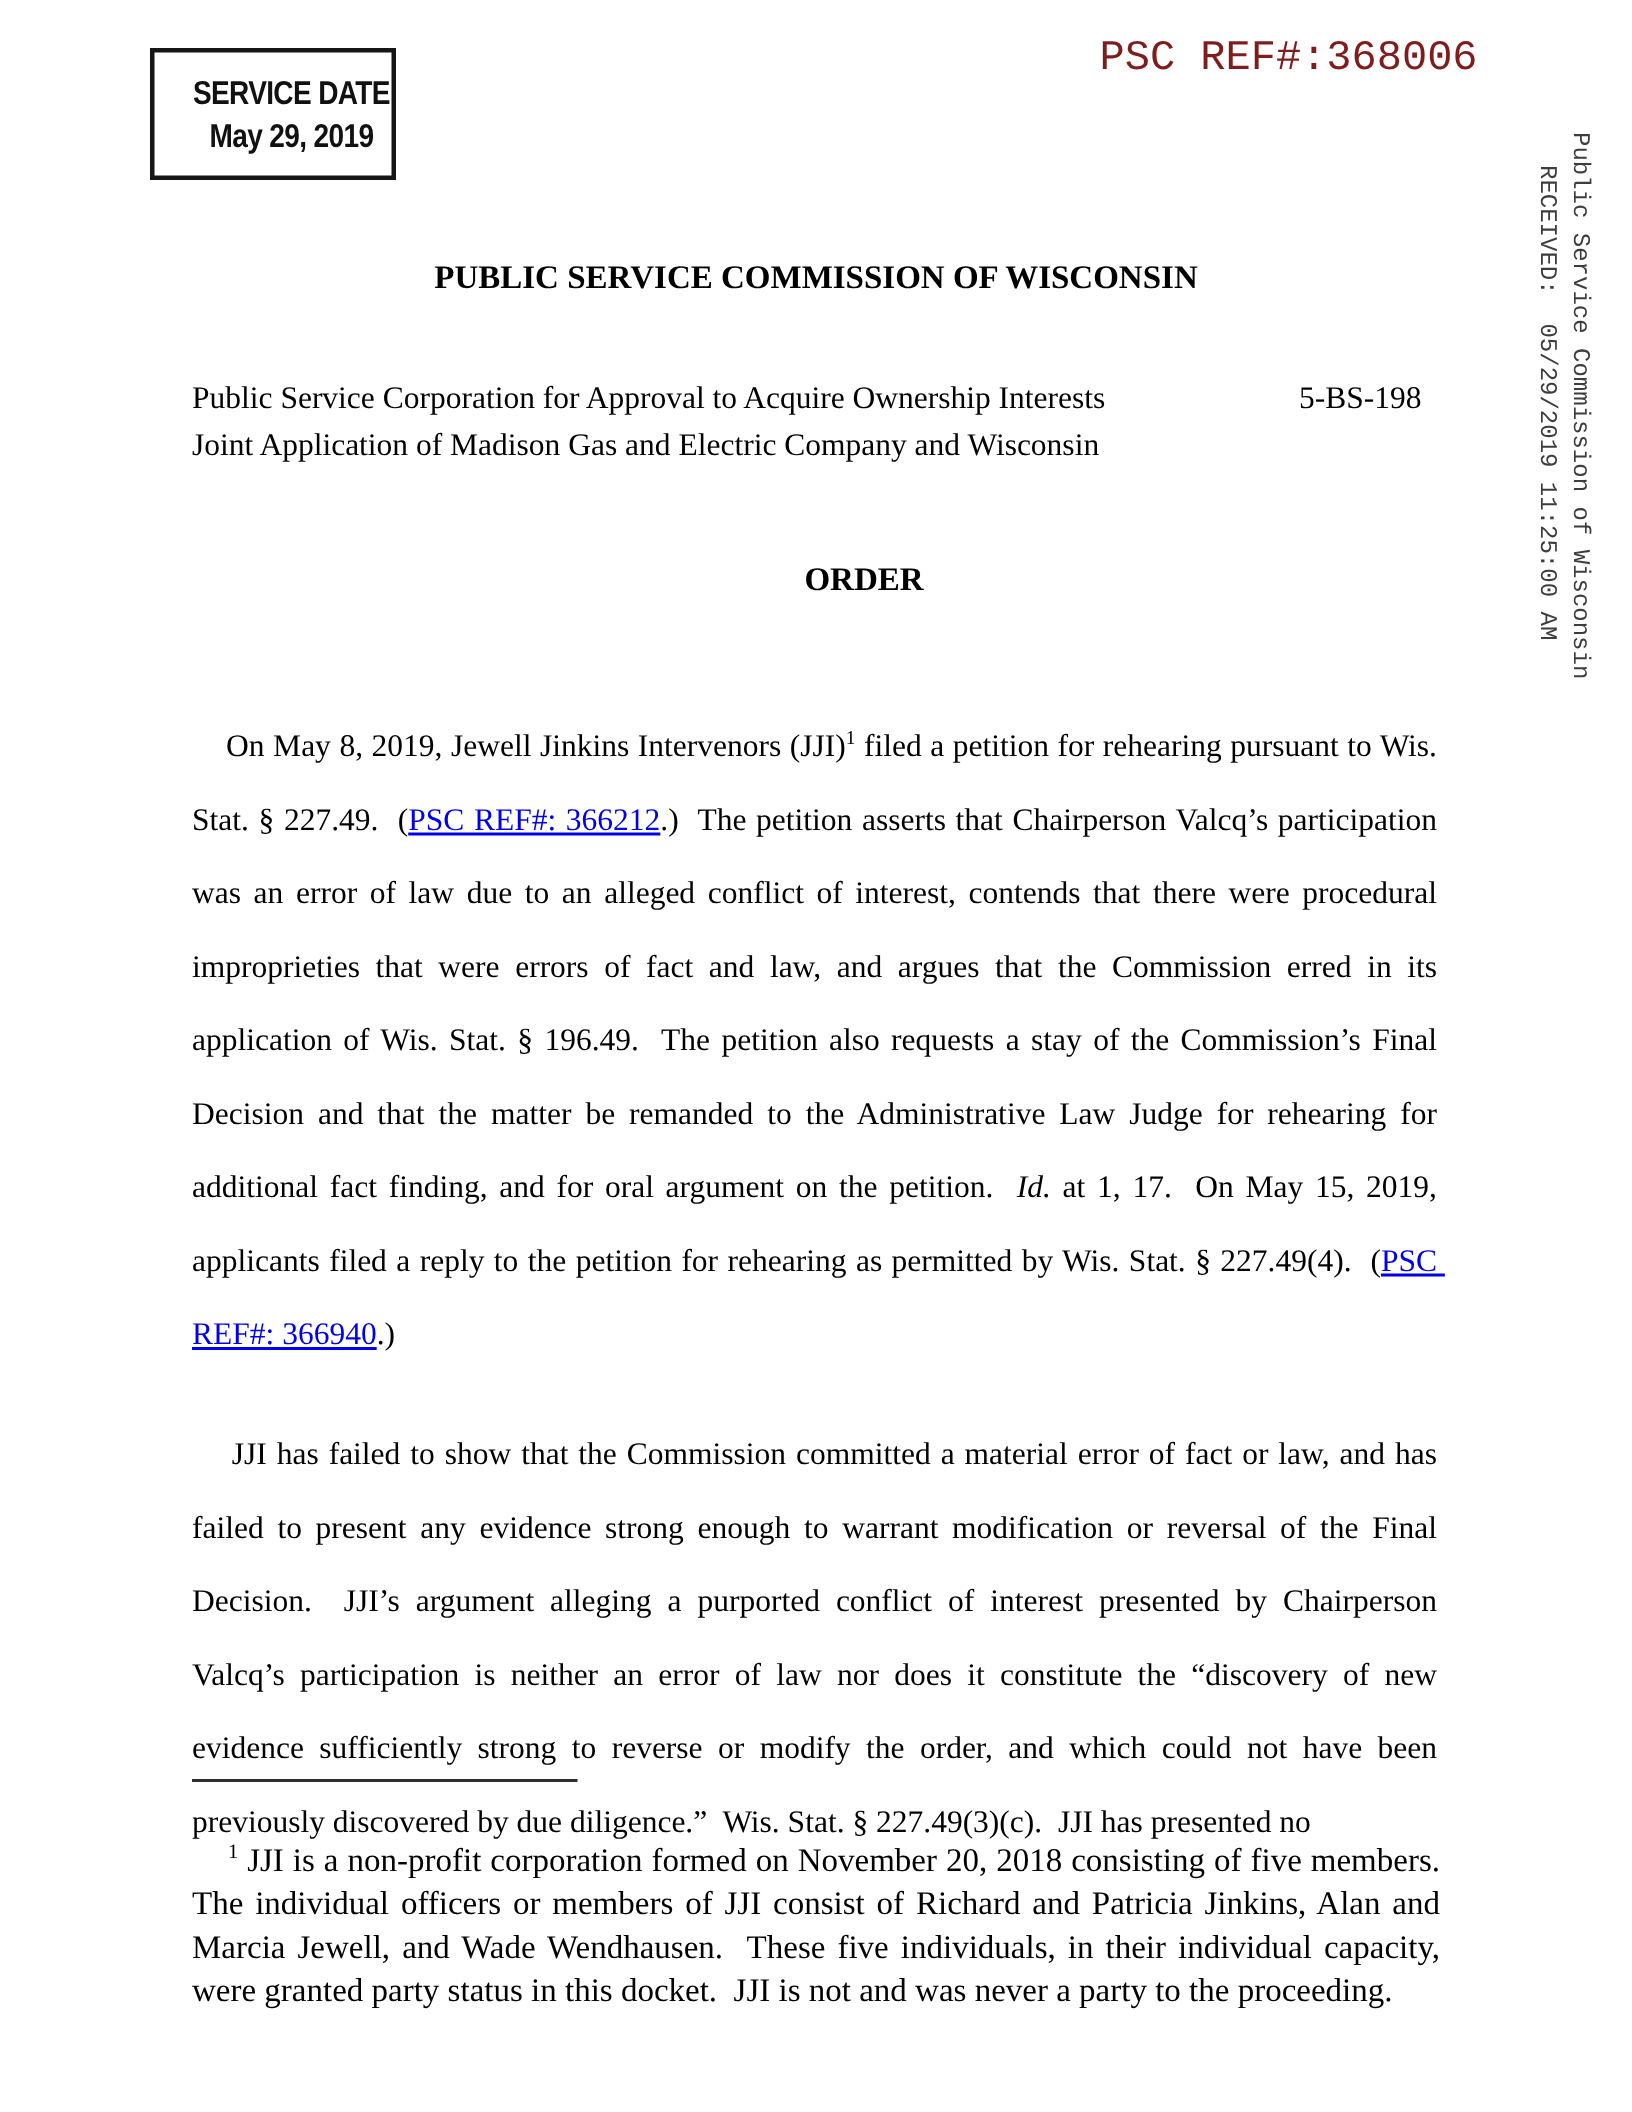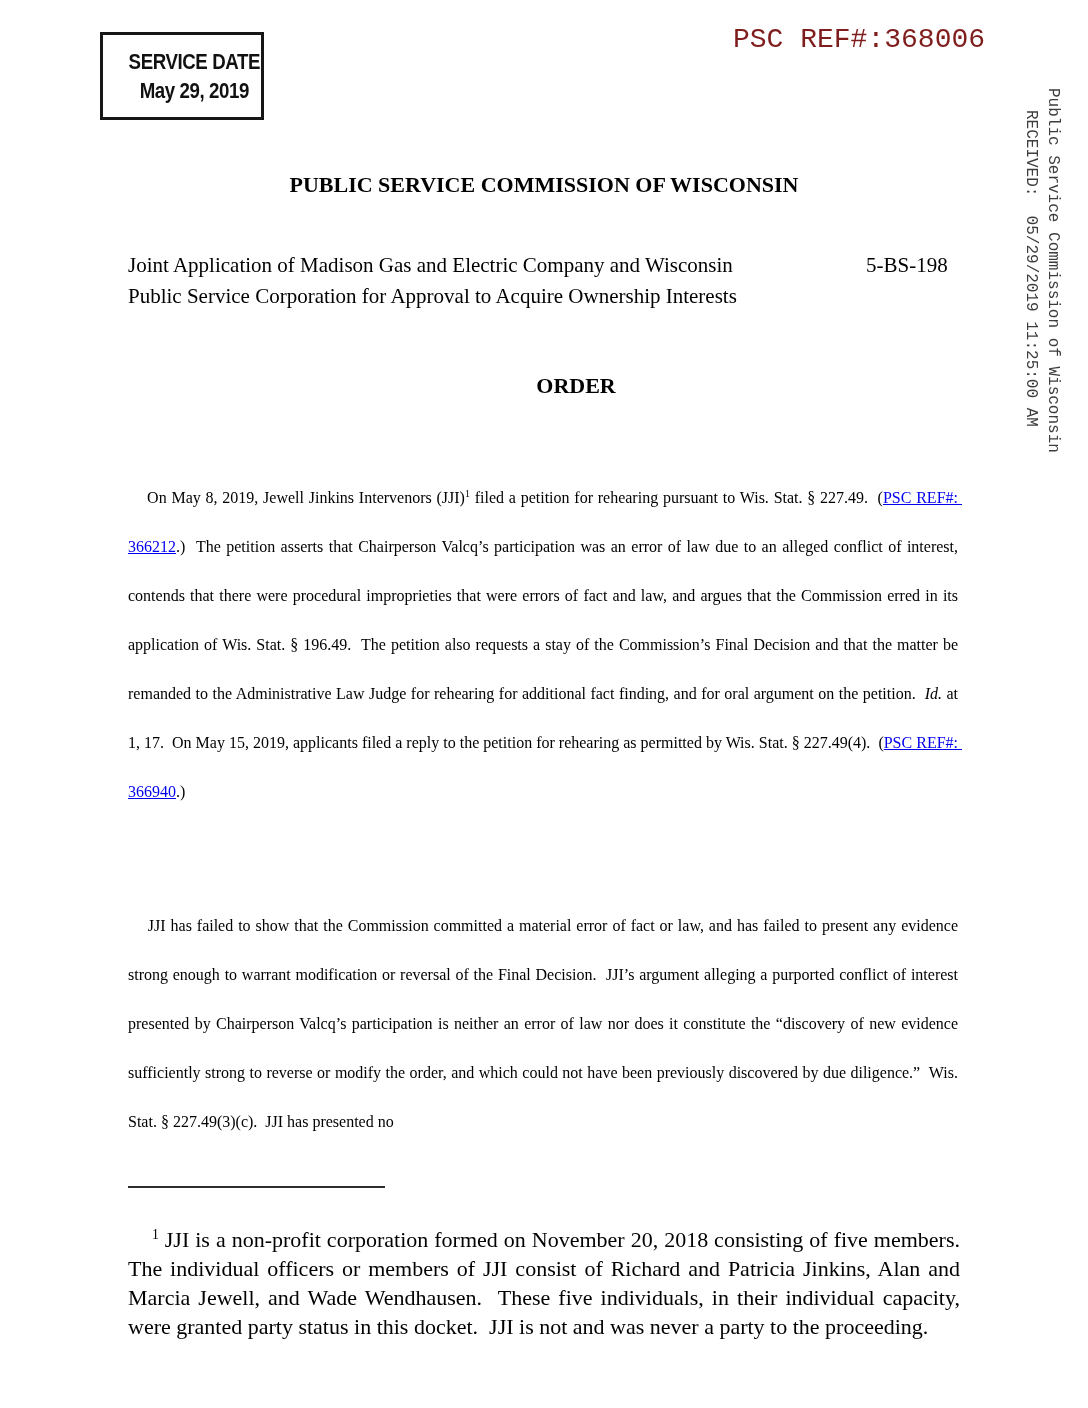--- a/index.html
+++ b/index.html
@@ -91,28 +91,28 @@
     text-align: center;
     font-weight: bold;
     font-size: 22px;
     margin-left: 32px;
   }
 
   .body-para {
     position: absolute;
     left: 128px;
     width: 830px;
-    font-size: 16px;
+    font-size: 21px;
     line-height: 49px;
     text-align: justify;
     text-indent: 64px;
     white-space: pre-wrap;
   }
   #para1 { top: 424px; }
-  #para2 { top: 852px; }
+  #para2 { top: 896px; }
 
   .body-para sup, .footnote sup {
     font-size: 0.62em;
     vertical-align: super;
     line-height: 0;
   }
   a.doc-link {
     color: #0000EE;
     text-decoration: underline;
     cursor: pointer;
@@ -150,22 +150,22 @@
 
   <div class="vertical-stamp">
     <div class="vline v1">Public Service Commission of Wisconsin</div>
     <div class="vline v2">RECEIVED:  05/29/2019 11:25:00 AM</div>
   </div>
 
   <div class="doc-title">PUBLIC SERVICE COMMISSION OF WISCONSIN</div>
 
   <div class="caption">
     <div class="caption-text">
+      <div>Public Service Corporation for Approval to Acquire Ownership Interests</div>
       <div>Joint Application of Madison Gas and Electric Company and Wisconsin</div>
-      <div>Public Service Corporation for Approval to Acquire Ownership Interests</div>
     </div>
     <div class="docket">5-BS-198</div>
   </div>
 
   <div class="order-heading">ORDER</div>
 
   <div class="body-para" id="para1">
     <span>On May 8, 2019, Jewell Jinkins Intervenors (JJI)</span><sup>1</sup><span> filed a petition for rehearing pursuant to Wis. Stat. § 227.49.  (</span><a class="doc-link">PSC REF#: 366212</a><span>.)  The petition asserts that Chairperson Valcq’s participation was an error of law due to an alleged conflict of interest, contends that there were procedural improprieties that were errors of fact and law, and argues that the Commission erred in its application of Wis. Stat. § 196.49.  The petition also requests a stay of the Commission’s Final Decision and that the matter be remanded to the Administrative Law Judge for rehearing for additional fact finding, and for oral argument on the petition.  </span><span class="cite">Id.</span><span> at 1, 17.  On May 15, 2019, applicants filed a reply to the petition for rehearing as permitted by Wis. Stat. § 227.49(4).  (</span><a class="doc-link">PSC REF#: 366940</a><span>.)</span>
   </div>
 

